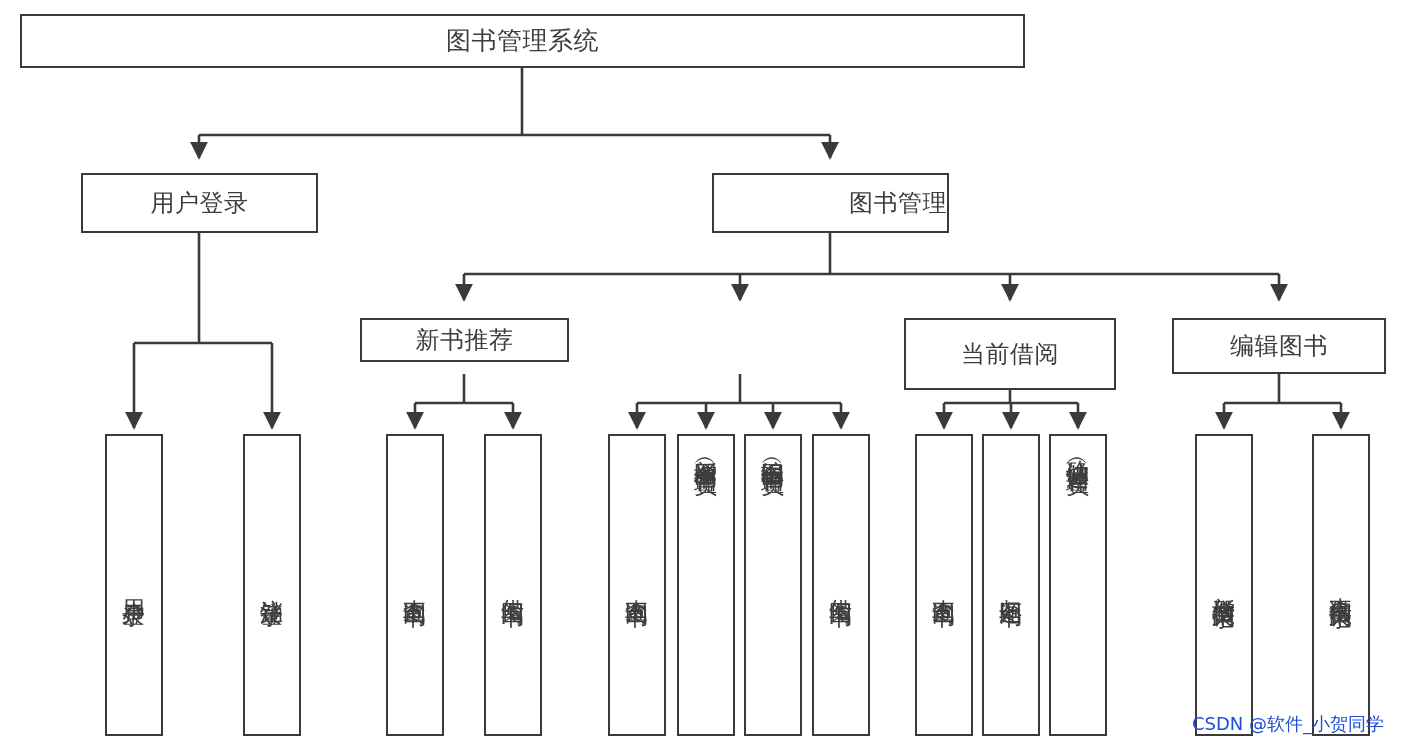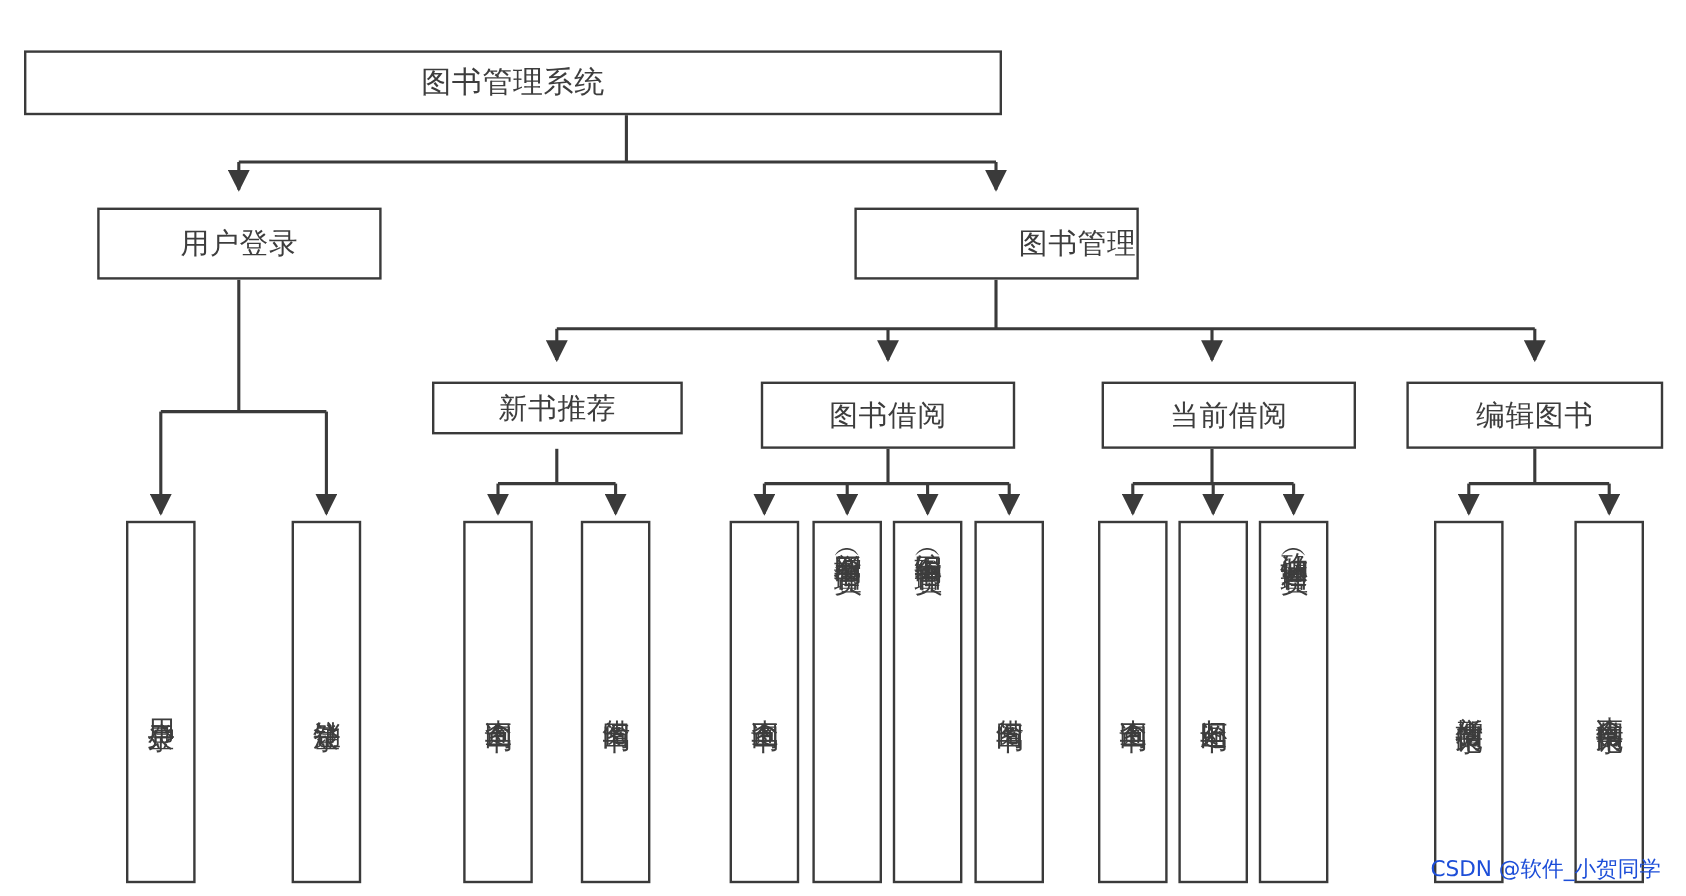--- a/index.html
+++ b/index.html
@@ -125,41 +125,38 @@
       <path d="M 1011 403 L 1011 428" marker-end="url(#arrow)"></path>
       <path d="M 1078 403 L 1078 428" marker-end="url(#arrow)"></path>
 
       <path d="M 1279 374 L 1279 403"></path>
       <path d="M 1224 403 L 1341 403"></path>
       <path d="M 1224 403 L 1224 428" marker-end="url(#arrow)"></path>
       <path d="M 1341 403 L 1341 428" marker-end="url(#arrow)"></path>
     </g>
   </svg>
 
-  <div class="node horiz root" style="left:20px; top:14px; width:815px; height:54px;margin-top:28px;">
+  <div class="node horiz root" style="left:20px; top:14px; width:1005px; height:54px;">
     <span class="node-label">图书管理系统</span>
   </div>
 
   <div class="node horiz" style="left:81px; top:173px; width:237px; height:60px;">
     <span class="node-label">用户登录</span>
   </div>
 
   <div class="node horiz" style="left:712px; top:173px; width:237px; height:60px;justify-content:flex-end;">
     <span class="node-label">图书管理</span>
   </div>
 
   <div class="node horiz" style="left:360px; top:318px; width:209px; height:44px;">
     <span class="node-label">新书推荐</span>
   </div>
 
-  <div class="node horiz" style="left:634px; top:318px; width:212px; height:56px;">
-    <span class="node-label">图书借阅</span>
-  </div>
-
-  <div class="node horiz" style="left:904px; top:318px; width:212px; height:56px;margin-left:14px;">
+
+  <div class="node horiz" style="left:904px; top:318px; width:212px; height:72px;">
     <span class="node-label">当前借阅</span>
   </div>
 
   <div class="node horiz" style="left:1172px; top:318px; width:214px; height:56px;">
     <span class="node-label">编辑图书</span>
   </div>
 
   <div class="node vert" style="left:105px; top:434px; width:58px; height:302px;">
     <span class="node-label">用户登录</span>
   </div>

